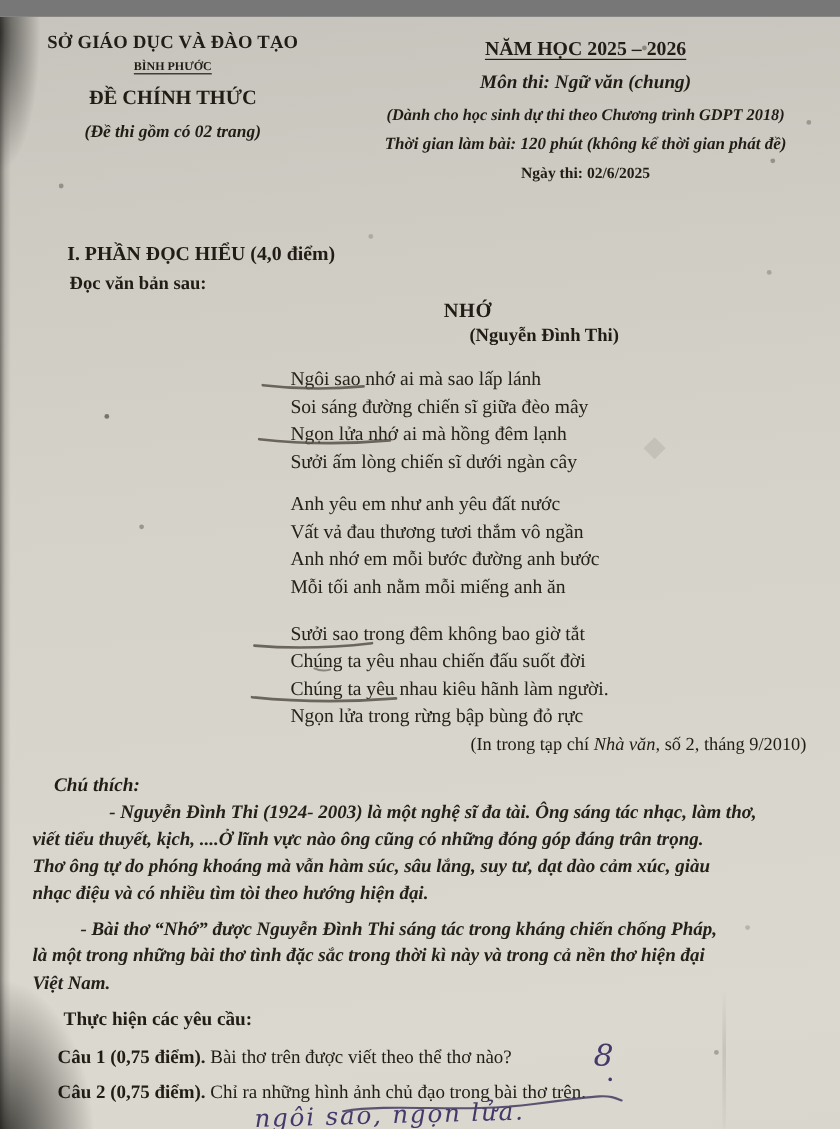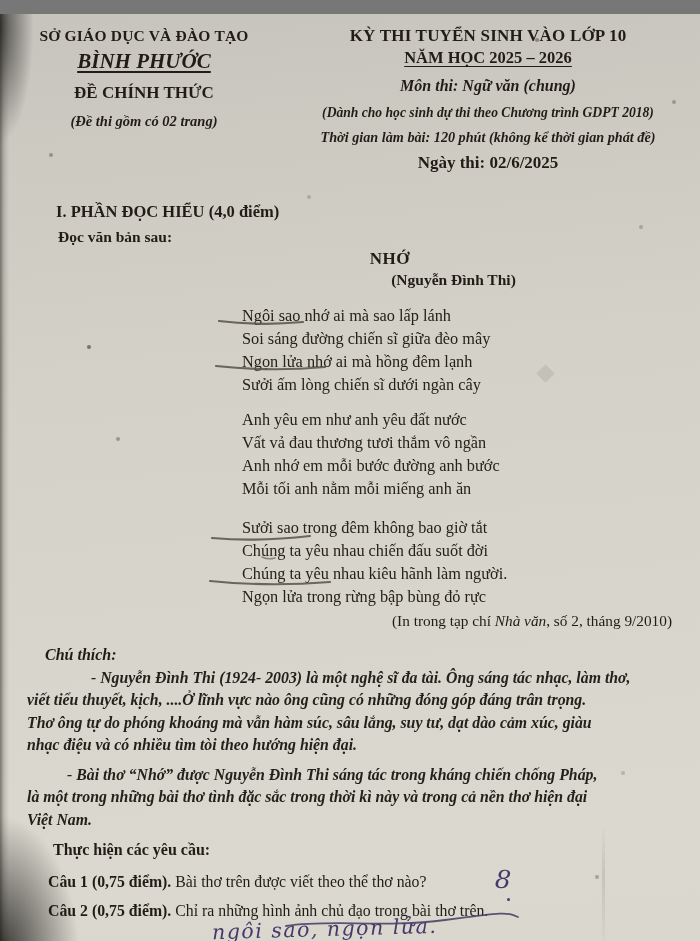--- a/index.html
+++ b/index.html
@@ -14,29 +14,29 @@
       linear-gradient(175deg,#c7c4bd 0%,#cecbc3 18%,#d5d2c9 42%,#d8d5cc 65%,#dbd8cf 88%,#d9d6cd 100%);
   }
   .abs{position:absolute;}
   .i{font-style:italic;}
   .u{text-decoration:underline;text-underline-offset:3px;}
 
   
   .hdr-left{left:22px;top:14px;width:244px;text-align:center;line-height:1;}
   .hdr-right{left:288px;top:13px;width:400px;text-align:center;line-height:1;}
   .hl1{font-size:15.5px;font-weight:bold;letter-spacing:.2px;}
-  .hl2{font-size:21px;font-weight:bold;margin-top:7px;font-style:italic;}
+  .hl2{font-size:10px;font-weight:bold;margin-top:7px;}
   .hl3{font-size:17px;font-weight:bold;margin-top:12px;}
   .hl4{font-size:14.5px;font-weight:bold;font-style:italic;margin-top:13px;}
   .hr1{font-size:17px;font-weight:bold;letter-spacing:.2px;}
   .hr2{font-size:16.5px;font-weight:bold;margin-top:6px;}
   .hr3{font-size:16px;font-weight:bold;font-style:italic;margin-top:11px;}
   .hr4{font-size:13.6px;font-weight:bold;font-style:italic;margin-top:12px;}
   .hr5{font-size:14.2px;font-weight:600;font-style:italic;margin-top:11px;}
-  .hr6{font-size:17px;font-weight:600;margin-top:10px;}
+  .hr6{font-size:13px;font-weight:600;margin-top:10px;}
 
   .section-heading{left:56px;top:188px;font-size:16.5px;font-weight:bold;}
   .read-instruction{left:58px;top:214px;font-size:15.5px;font-weight:bold;}
   .poem-title{left:320px;top:235px;width:90px;text-align:right;font-size:17px;font-weight:bold;letter-spacing:.5px;}
   .poem-author{left:351px;top:257px;width:205px;text-align:center;font-size:15.5px;font-weight:bold;}
 
   .stanza{left:242px;font-size:16.3px;line-height:23px;color:#262219;}
   .s1{top:290px;} .s2{top:394px;} .s3{top:502px;}
 
   .poem-source{left:320px;top:598px;width:352px;text-align:right;font-size:15.3px;}
@@ -90,21 +90,20 @@
 <div class="paper">
 
   <div class="abs hdr-left">
     <div class="hl1">SỞ GIÁO DỤC VÀ ĐÀO TẠO</div>
     <div class="hl2 u">BÌNH PHƯỚC</div>
     <div class="hl3">ĐỀ CHÍNH THỨC</div>
     <div class="hl4">(Đề thi gồm có 02 trang)</div>
   </div>
 
   <div class="abs hdr-right">
-    <div class="hr1">KỲ THI TUYỂN SINH VÀO LỚP 10</div>
     <div class="hr2 u">NĂM HỌC 2025 – 2026</div>
     <div class="hr3">Môn thi: Ngữ văn (chung)</div>
     <div class="hr4">(Dành cho học sinh dự thi theo Chương trình GDPT 2018)</div>
     <div class="hr5">Thời gian làm bài: 120 phút (không kể thời gian phát đề)</div>
     <div class="hr6">Ngày thi: 02/6/2025</div>
   </div>
 
   <div class="abs section-heading">I. PHẦN ĐỌC HIỂU (4,0 điểm)</div>
   <div class="abs read-instruction">Đọc văn bản sau:</div>
 

